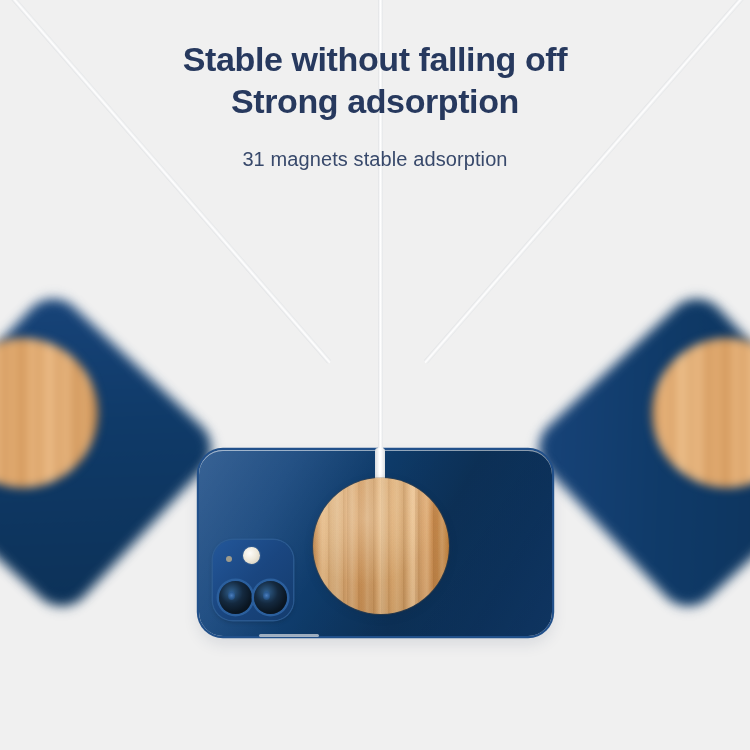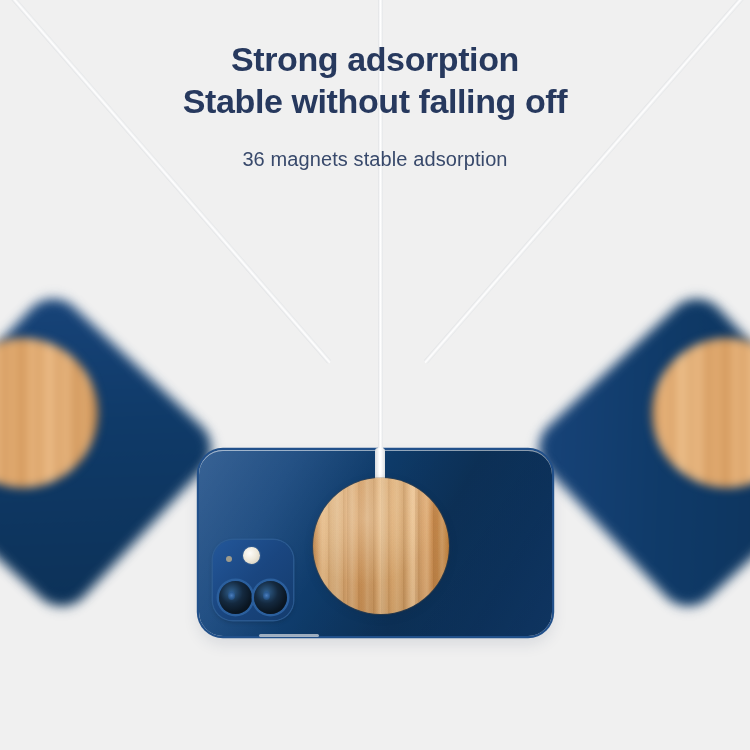--- a/index.html
+++ b/index.html
@@ -263,18 +263,18 @@
   </div>
 
   <div class="cable cable-center"></div>
   <div class="cable-connector"></div>
 
   <div class="disc">
     <div class="disc-shade"></div>
   </div>
 
   <div class="headline">
+    <div>Stable without falling off</div>
     <div>Strong adsorption</div>
-    <div>Stable without falling off</div>
   </div>
-  <div class="subhead">36 magnets stable adsorption</div>
+  <div class="subhead">31 magnets stable adsorption</div>
 
 </div>
 
 </body></html>

